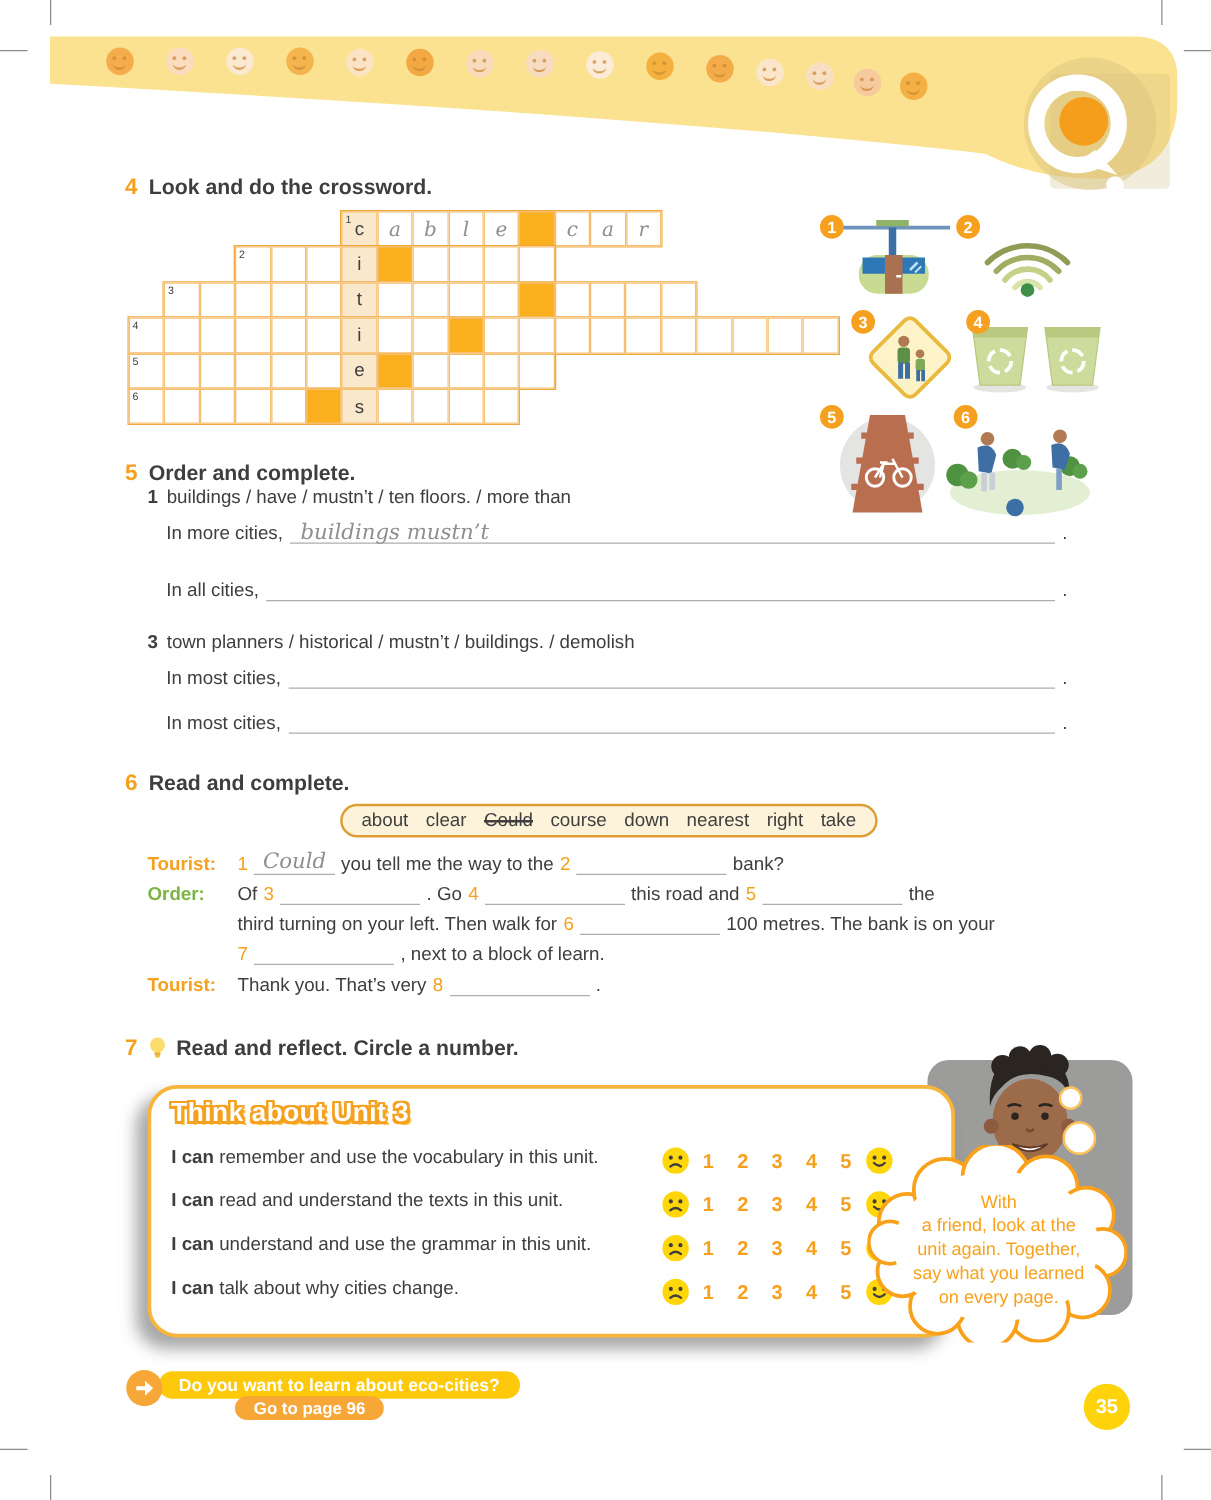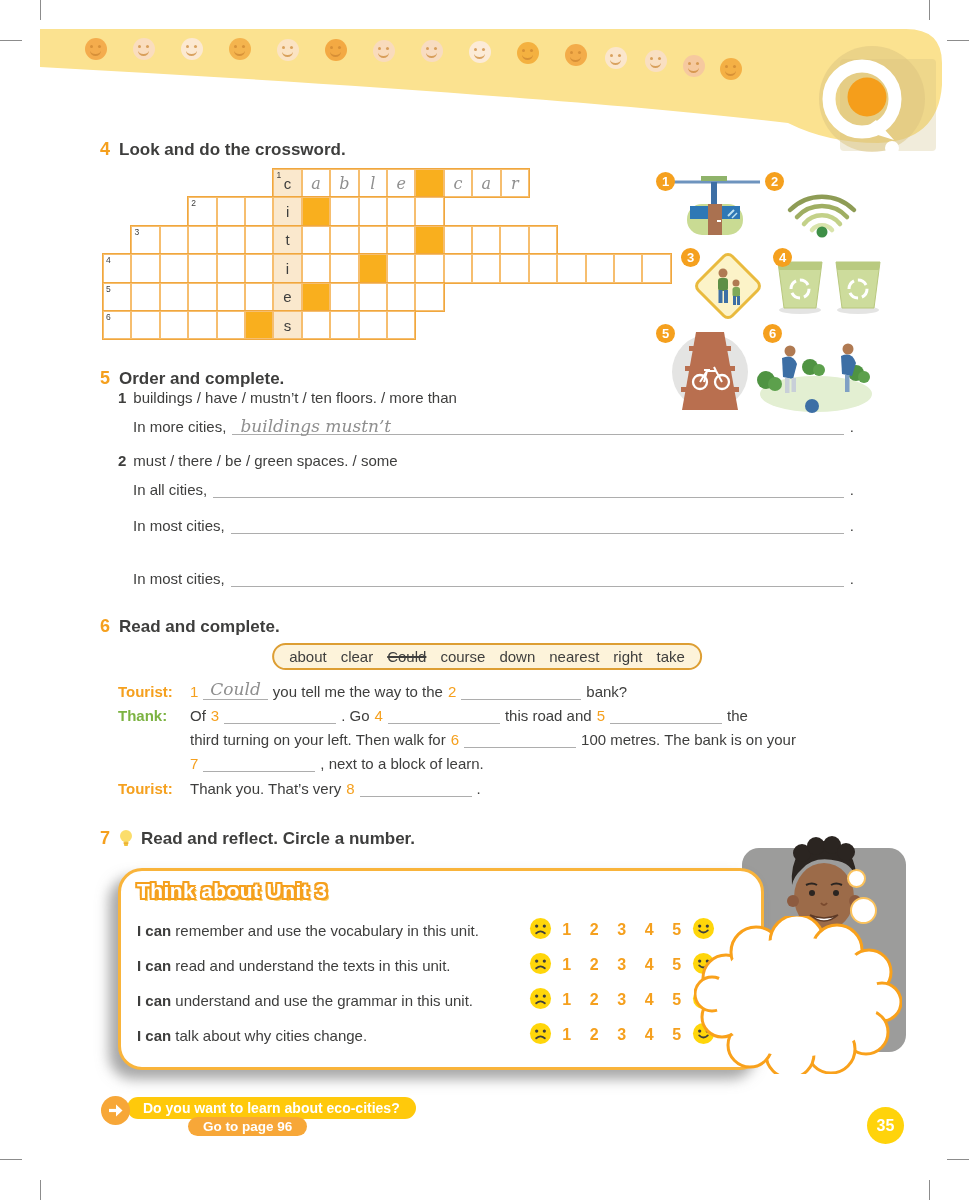--- a/index.html
+++ b/index.html
@@ -63,21 +63,21 @@
   
   .bulb{margin:0 8px 0 0;}
   .photo-bg{position:absolute;left:742px;top:848px;width:164px;height:204px;background:#9C9C9B;
         border-radius:17px;z-index:1;}
   .boy-svg{position:absolute;left:748px;top:829px;z-index:2;}
   .think-box{position:absolute;left:118px;top:868px;width:640px;height:196px;background:#fff;
         border:3.5px solid #F9B43B;border-radius:24px;box-shadow:-9px 9px 13px rgba(95,95,95,.55);z-index:3;}
   .think-title{position:absolute;left:16px;top:8px;font-size:21px;font-weight:bold;letter-spacing:.4px;color:#fff;
         text-shadow:-2px -2px 0 #F5A01E,2px -2px 0 #F5A01E,-2px 2px 0 #F5A01E,2px 2px 0 #F5A01E,
         0 -2px 0 #F5A01E,0 2px 0 #F5A01E,-2px 0 0 #F5A01E,2px 0 0 #F5A01E,3px 3px 0 #FBD06B;}
-  .tb-row{position:absolute;left:16px;width:610px;height:26px;display:flex;align-items:center;font-size:15px;}
+  .tb-row{position:absolute;left:16px;width:610px;height:26px;display:flex;align-items:flex-start;font-size:15px;}
   .tb-text{width:380px;}
   .tb-rating{position:absolute;left:392px;top:0;height:26px;display:flex;align-items:center;gap:2px;}
   .tb-num{width:25.5px;text-align:center;color:#F5A01E;font-weight:bold;font-size:16px;}
   .dot-w{position:absolute;background:#fff;border:2.5px solid #FBC25C;border-radius:50%;z-index:4;}
   .cloud-svg{position:absolute;left:694px;top:916px;z-index:5;}
   .cloud-text{position:absolute;left:704px;top:953px;width:190px;text-align:center;color:#F9A11B;
         font-size:14.5px;line-height:19px;z-index:6;}
 
   
   .f-arrow{position:absolute;left:101px;top:1096px;width:29px;height:29px;border-radius:50%;background:#F7A738;
@@ -367,28 +367,28 @@
         <div class="ex5-prompt"><b>1</b><span>buildings / have / mustn’t / ten floors. / more than</span></div>
         <div class="ex5-answer">
           <span class="stem">In more cities,</span>
           <span class="blankline">
             <span class="hand">buildings mustn’t</span>
           </span>
           <span>.</span>
         </div>
       </div>
       <div class="ex5-item" style="top: 452px;">
-        <div class="ex5-prompt"><b>2</b><span>must / there / be / green spaces. / some</span></div>
         <div class="ex5-answer">
           <span class="stem">In all cities,</span>
           <span class="blankline"></span>
           <span>.</span>
         </div>
       </div>
       <div class="ex5-item" style="top: 505px;">
+        <div class="ex5-prompt"><b>3</b><span>town planners / historical / mustn’t / buildings. / demolish</span></div>
         <div class="ex5-answer">
           <span class="stem">In most cities,</span>
           <span class="blankline"></span>
           <span>.</span>
         </div>
       </div>
       <div class="ex5-item" style="top: 558px;">
         <div class="ex5-answer">
           <span class="stem">In most cities,</span>
           <span class="blankline"></span>
@@ -417,21 +417,21 @@
         <span class="dlg-content">
           <span class="seg seg-num">1</span>
           <span class="seg seg-hand">Could</span>
           <span class="seg">you tell me the way to the</span>
           <span class="seg seg-num">2</span>
           <span class="seg seg-blank" style="width: 120px;"></span>
           <span class="seg">bank?</span>
         </span>
       </div>
       <div class="dlg-row" style="top: 707px;">
-        <span class="dlg-label lab-milo">Thank:</span>
+        <span class="dlg-label lab-milo">Order:</span>
         <span class="dlg-content">
           <span class="seg">Of</span>
           <span class="seg seg-num">3</span>
           <span class="seg seg-blank" style="width: 112px;"></span>
           <span class="seg">. Go</span>
           <span class="seg seg-num">4</span>
           <span class="seg seg-blank" style="width: 112px;"></span>
           <span class="seg">this road and</span>
           <span class="seg seg-num">5</span>
           <span class="seg seg-blank" style="width: 112px;"></span>
@@ -614,20 +614,27 @@
         <circle cx="188" cy="86" r="19"></circle>
       <circle cx="172" cy="116" r="22"></circle>
         <circle cx="137" cy="133" r="24"></circle>
         <circle cx="96" cy="138" r="24"></circle>
       <circle cx="56" cy="129" r="22"></circle>
         <circle cx="28" cy="101" r="20"></circle>
         <circle cx="18" cy="78" r="17"></circle>
     </g>
     <ellipse cx="103" cy="81" rx="82" ry="60" fill="#ffffff"></ellipse>
   </svg>
+  <div class="cloud-text">
+    <div>With</div>
+    <div>a friend, look at the</div>
+    <div>unit again. Together,</div>
+    <div>say what you learned</div>
+    <div>on every page.</div>
+  </div>
 
   <div class="f-q">Do you want to learn about eco-cities?</div>
   <div class="f-arrow">
     <svg width="17" height="17" viewBox="0 0 17 17">
       <line x1="2" y1="8.5" x2="11" y2="8.5" stroke="#ffffff" stroke-width="3.2"></line>
       <path d="M9,2.5 L15.5,8.5 L9,14.5 Z" fill="#ffffff"></path>
     </svg>
   </div>
   <div class="f-go">Go to page 96</div>
   <div class="page-badge">35</div>

